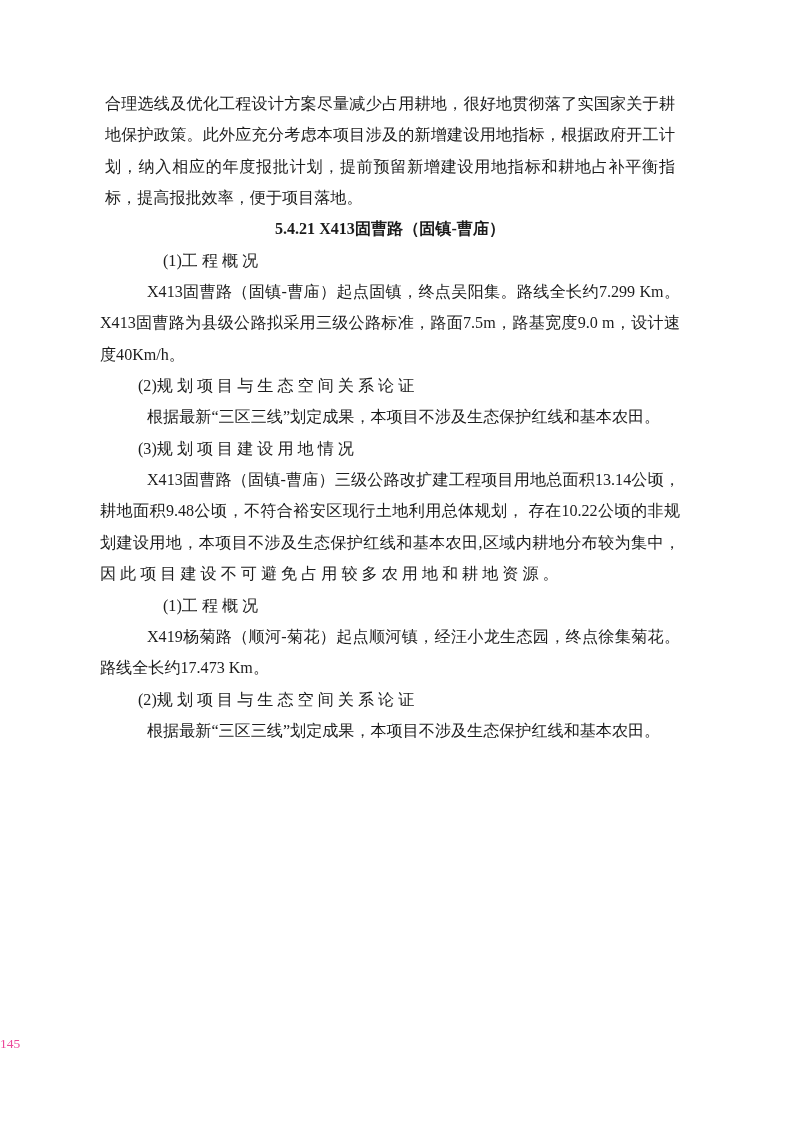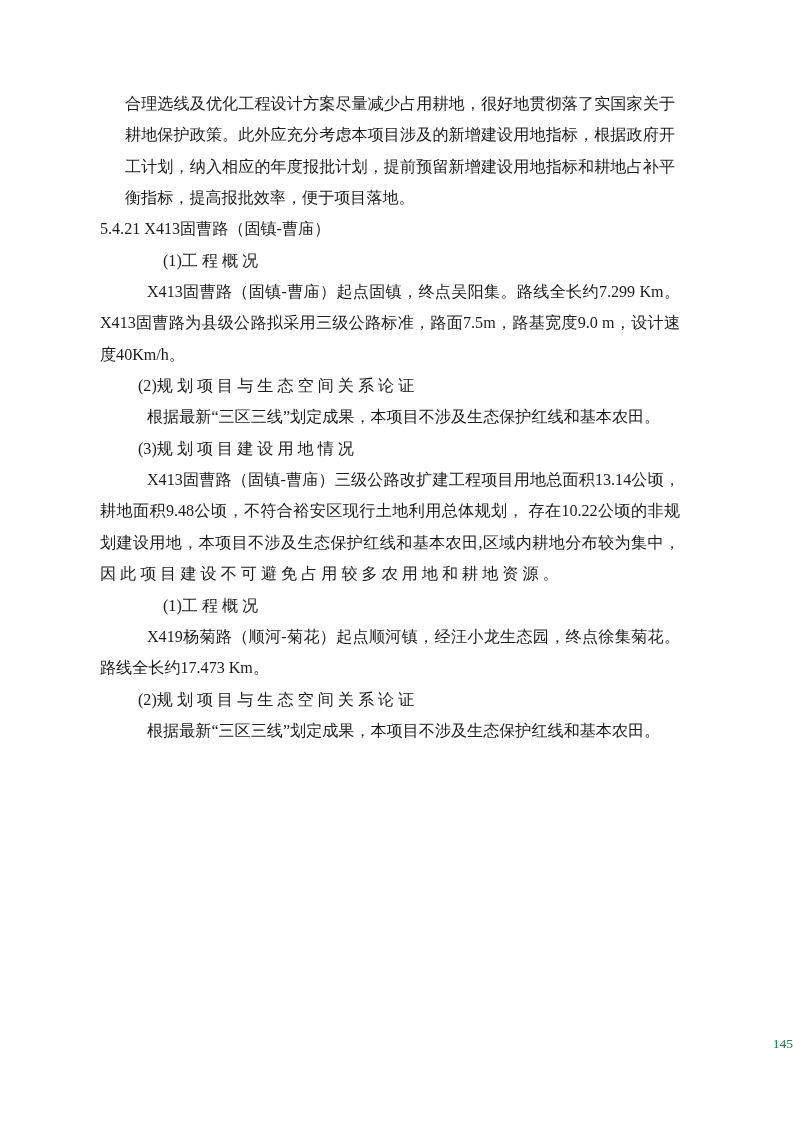--- a/index.html
+++ b/index.html
@@ -27,43 +27,43 @@
     line-height: 31.35px;
     color: #1c1c1c;
     text-align: justify;
   }
   .doc > div { margin: 0; }
   .para {
     text-indent: 47px;
   }
   .para.cont {
     text-indent: 0;
-    margin-left: 25px;
+    margin-left: 5px;
     margin-right: 5px;
   }
   .heading {
-    font-weight: 400;
+    font-weight: 700;
     margin-left: 52px;
-    text-align: left;
+    text-align: center;
     text-indent: 0;
   }
   .sub {
     text-align: left;
     text-indent: 0;
   }
   .sub.sub1 { margin-left: 63px; }
   .sub.sub2 { margin-left: 38px; }
   .page-number {
     position: absolute;
     top: 1036px;
     left: 0;
     width: 100%;
-    text-align: right;
+    text-align: left;
     font-size: 13.5px;
-    color: #15803d;
+    color: #ec4899;
     font-family: "Liberation Serif", "DejaVu Serif", serif;
   }
 </style>
 </head>
 <body>
 
 <div class="page">
   <main class="doc" id="doc">
       <div class="para cont">合理选线及优化工程设计方案尽量减少占用耕地，很好地贯彻落了实国家关于耕地保护政策。此外应充分考虑本项目涉及的新增建设用地指标，根据政府开工计划，纳入相应的年度报批计划，提前预留新增建设用地指标和耕地占补平衡指标，提高报批效率，便于项目落地。</div>
       <div class="heading">5.4.21 X413固曹路（固镇-曹庙）</div>

